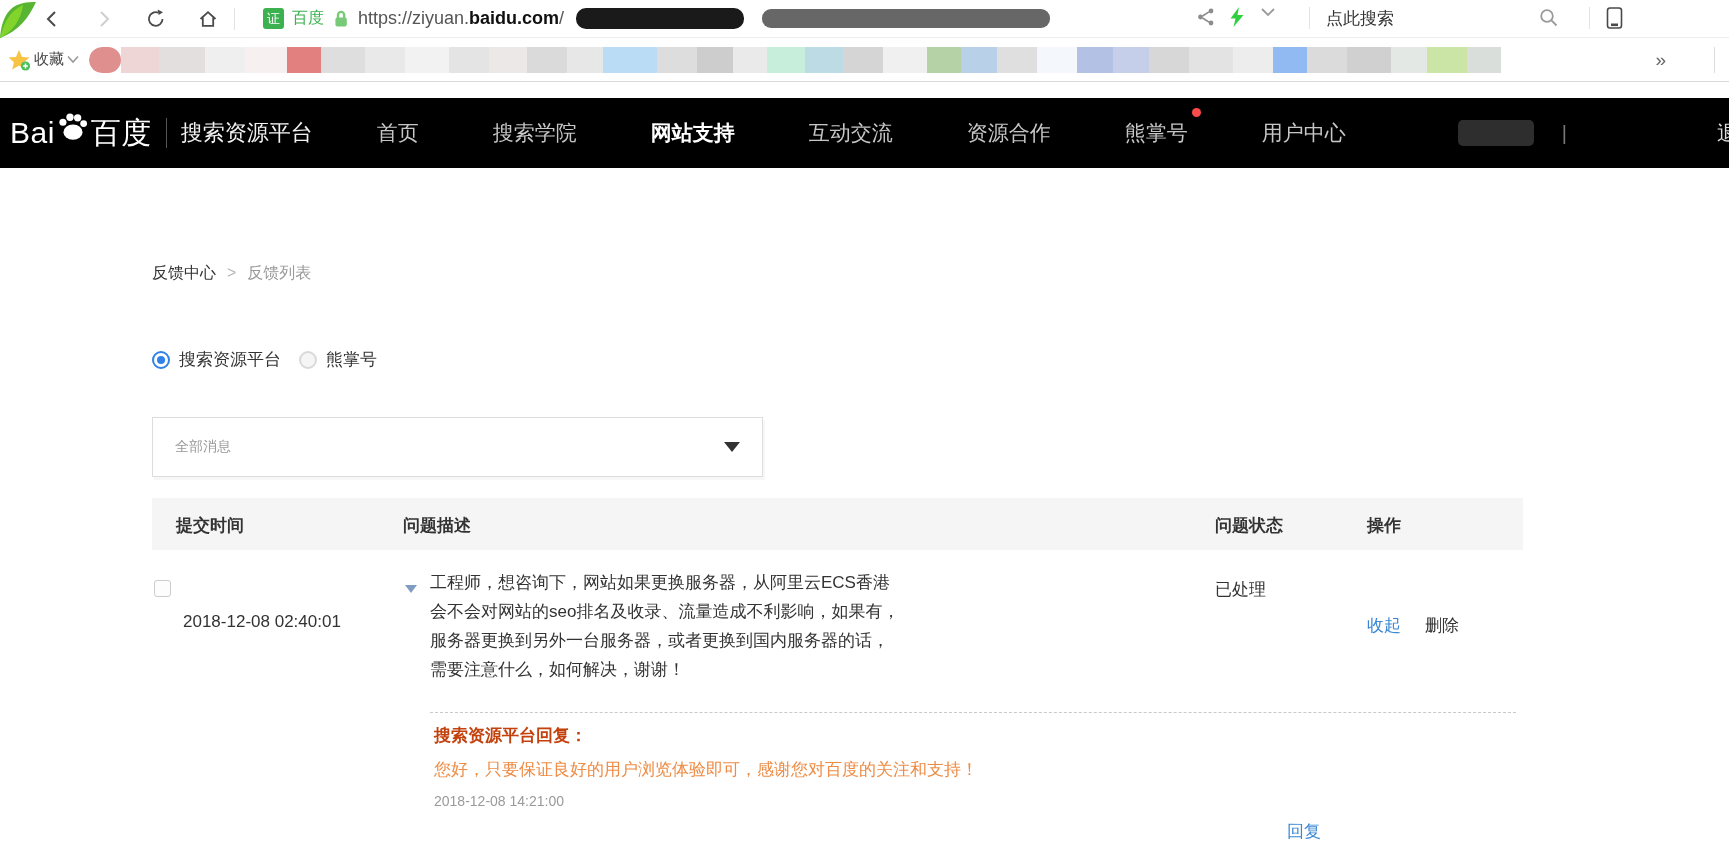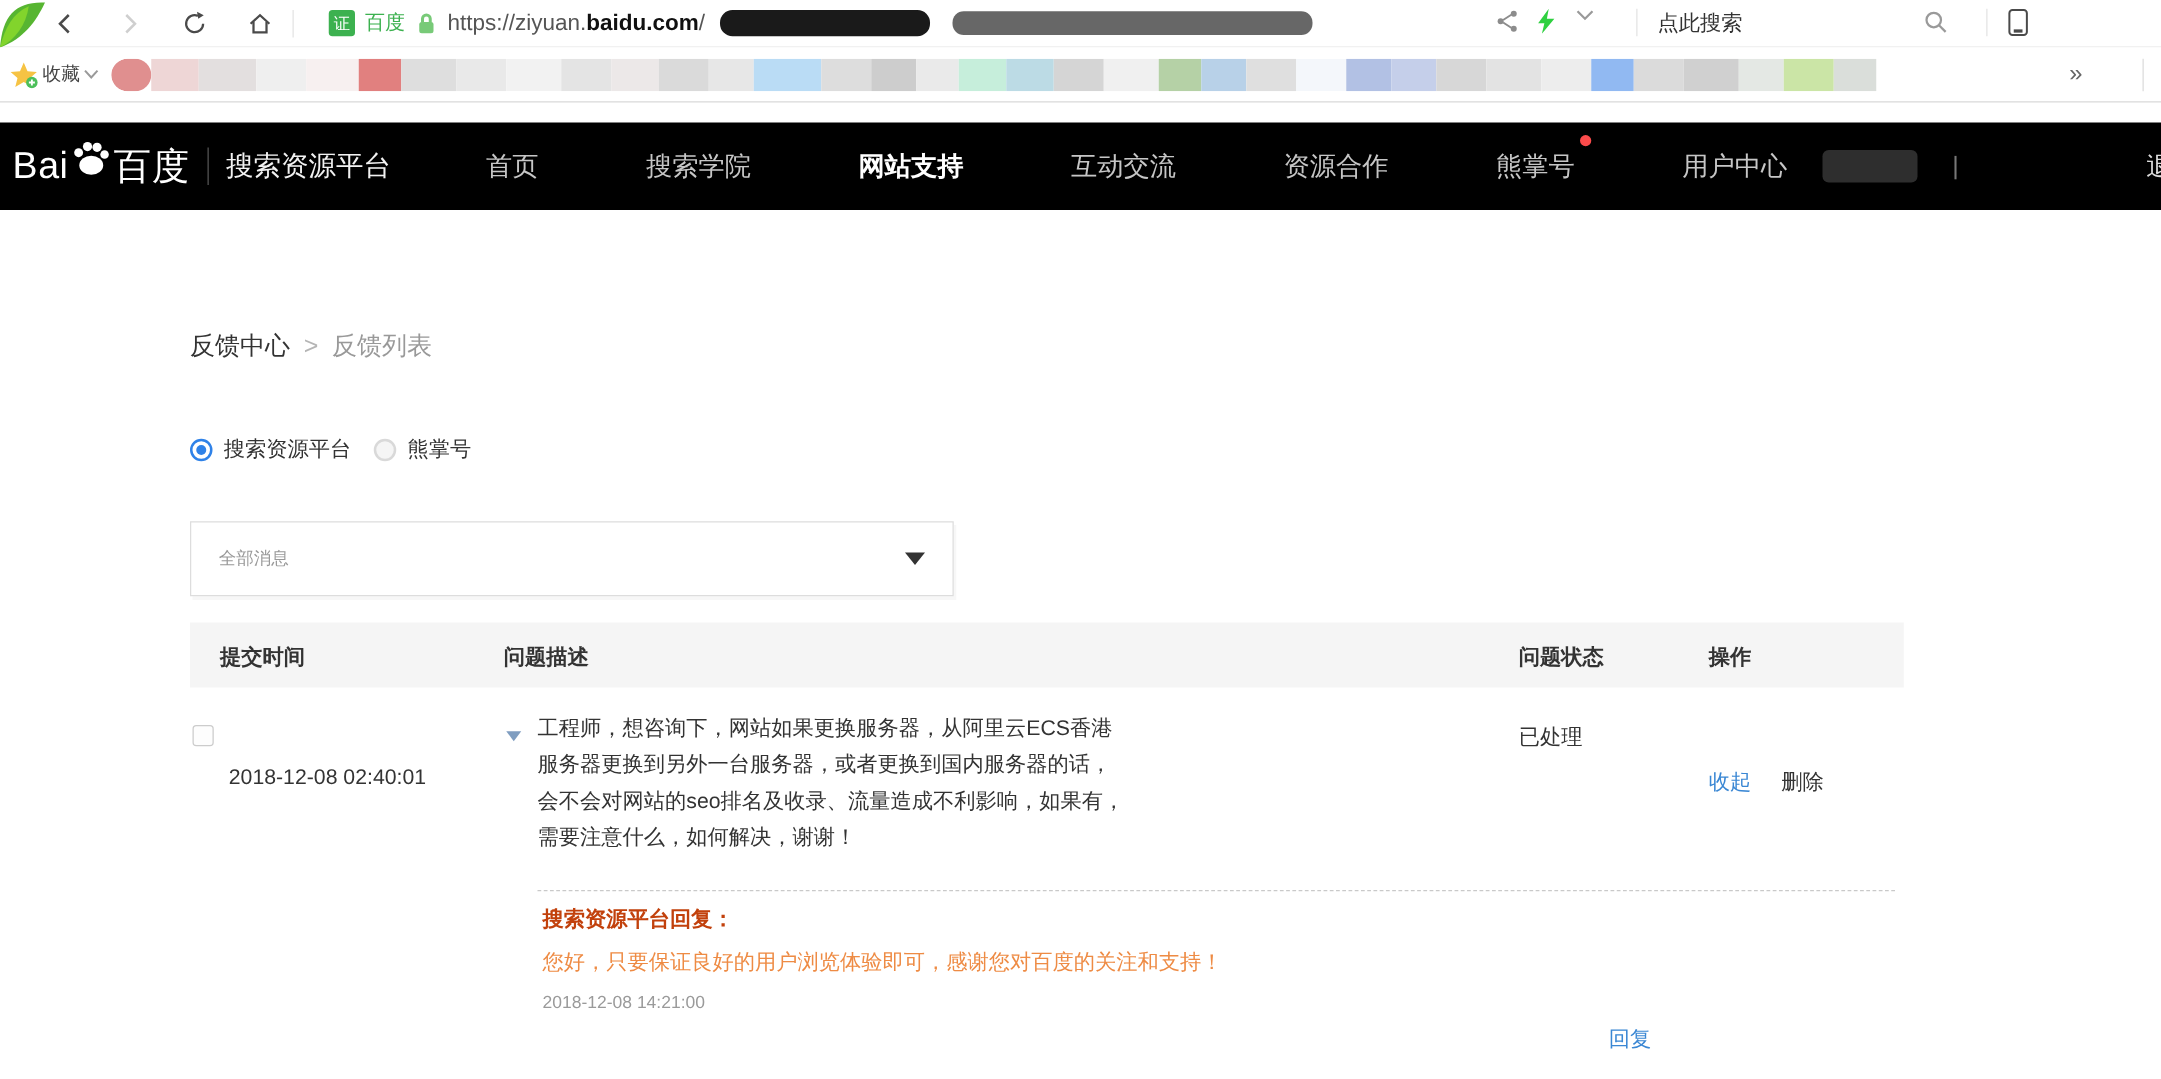--- a/index.html
+++ b/index.html
@@ -39,34 +39,34 @@
 
   
   .topnav { position:absolute; top:98px; left:0; right:0; height:70px; background:#000;
     display:flex; align-items:center; overflow:hidden; padding-left:10px; }
   .logo { display:flex; align-items:center; font-weight:normal; font-size:30px; color:#fff;
     letter-spacing:.5px; white-space:nowrap; }
   .logo svg { margin:-14px 1px 0 1px; }
   .logo-sep { width:1px; height:30px; background:#555; margin:0 14px; }
   .platform { font-size:22px; color:#f2f2f2; white-space:nowrap; }
   .nav-items { display:flex; align-items:center; gap:74px; margin-left:64px; list-style:none; }
-  .nav-item { font-size:21px; color:#c6c6c6; cursor:pointer; position:relative; white-space:nowrap;margin-left:12px; }
+  .nav-item { font-size:21px; color:#c6c6c6; cursor:pointer; position:relative; white-space:nowrap; }
   .nav-item.active { color:#fff; font-weight:bold; }
   .nav-dot { display:none; }
   .nav-item.has-dot .nav-dot { display:block; position:absolute; top:-11px; right:-13px;
     width:9px; height:9px; border-radius:50%; background:#fb4b4b; }
   .user-area { margin-left:auto; display:flex; align-items:center; }
   .user-blur { width:76px; height:26px; background:#2e2e2e; border-radius:5px; }
   .user-sep { color:#777; font-size:20px; margin-left:28px; }
   .user-partial { color:#ddd; font-size:20px; margin-left:150px; width:12px; overflow:hidden;
     white-space:nowrap; display:inline-block; }
 
   
   .content { position:absolute; top:168px; left:0; right:0; bottom:0; background:#fff; }
-  .breadcrumb { position:absolute; left:152px; top:95px; font-size:20px; }
+  .breadcrumb { position:absolute; left:152px; top:95px; font-size:16px; }
   .bc-cur { color:#333; cursor:pointer; }
   .bc-sep { color:#b5b5b5; margin:0 11px; }
   .bc-page { color:#999; }
 
   .radio-row { position:absolute; left:152px; top:180px; display:flex; align-items:center; }
   .radio { width:18px; height:18px; border-radius:50%; position:relative; flex:0 0 auto; cursor:pointer; }
   .radio.checked { border:2px solid #2f82e8; background:#fff; }
   .radio.checked::after { content:""; position:absolute; inset:3px; border-radius:50%; background:#2f82e8; }
   .radio.unchecked { border:2px solid #d9d9d9; background:#f5f5f5; }
   .radio-label { font-size:17px; color:#333; margin:0 18px 0 9px; cursor:pointer; }
@@ -307,22 +307,22 @@
         <span class="th th-act">操作</span>
       </div>
 
       <span class="cb"></span>
       <span class="t-time">2018-12-08 02:40:01</span>
       <span class="expander"></span>
 
       <div class="t-desc">
 
       <div class="qline">工程师，想咨询下，网站如果更换服务器，从阿里云ECS香港</div>
+          <div class="qline">会不会对网站的seo排名及收录、流量造成不利影响，如果有，</div>
           <div class="qline">服务器更换到另外一台服务器，或者更换到国内服务器的话，</div>
-          <div class="qline">会不会对网站的seo排名及收录、流量造成不利影响，如果有，</div>
           <div class="qline">需要注意什么，如何解决，谢谢！</div>
         </div>
 
       <span class="t-status">已处理</span>
       <span class="t-act act-collapse">收起</span>
       <span class="t-act act-del">删除</span>
 
       <div class="dashed"></div>
 
       <div class="reply">

